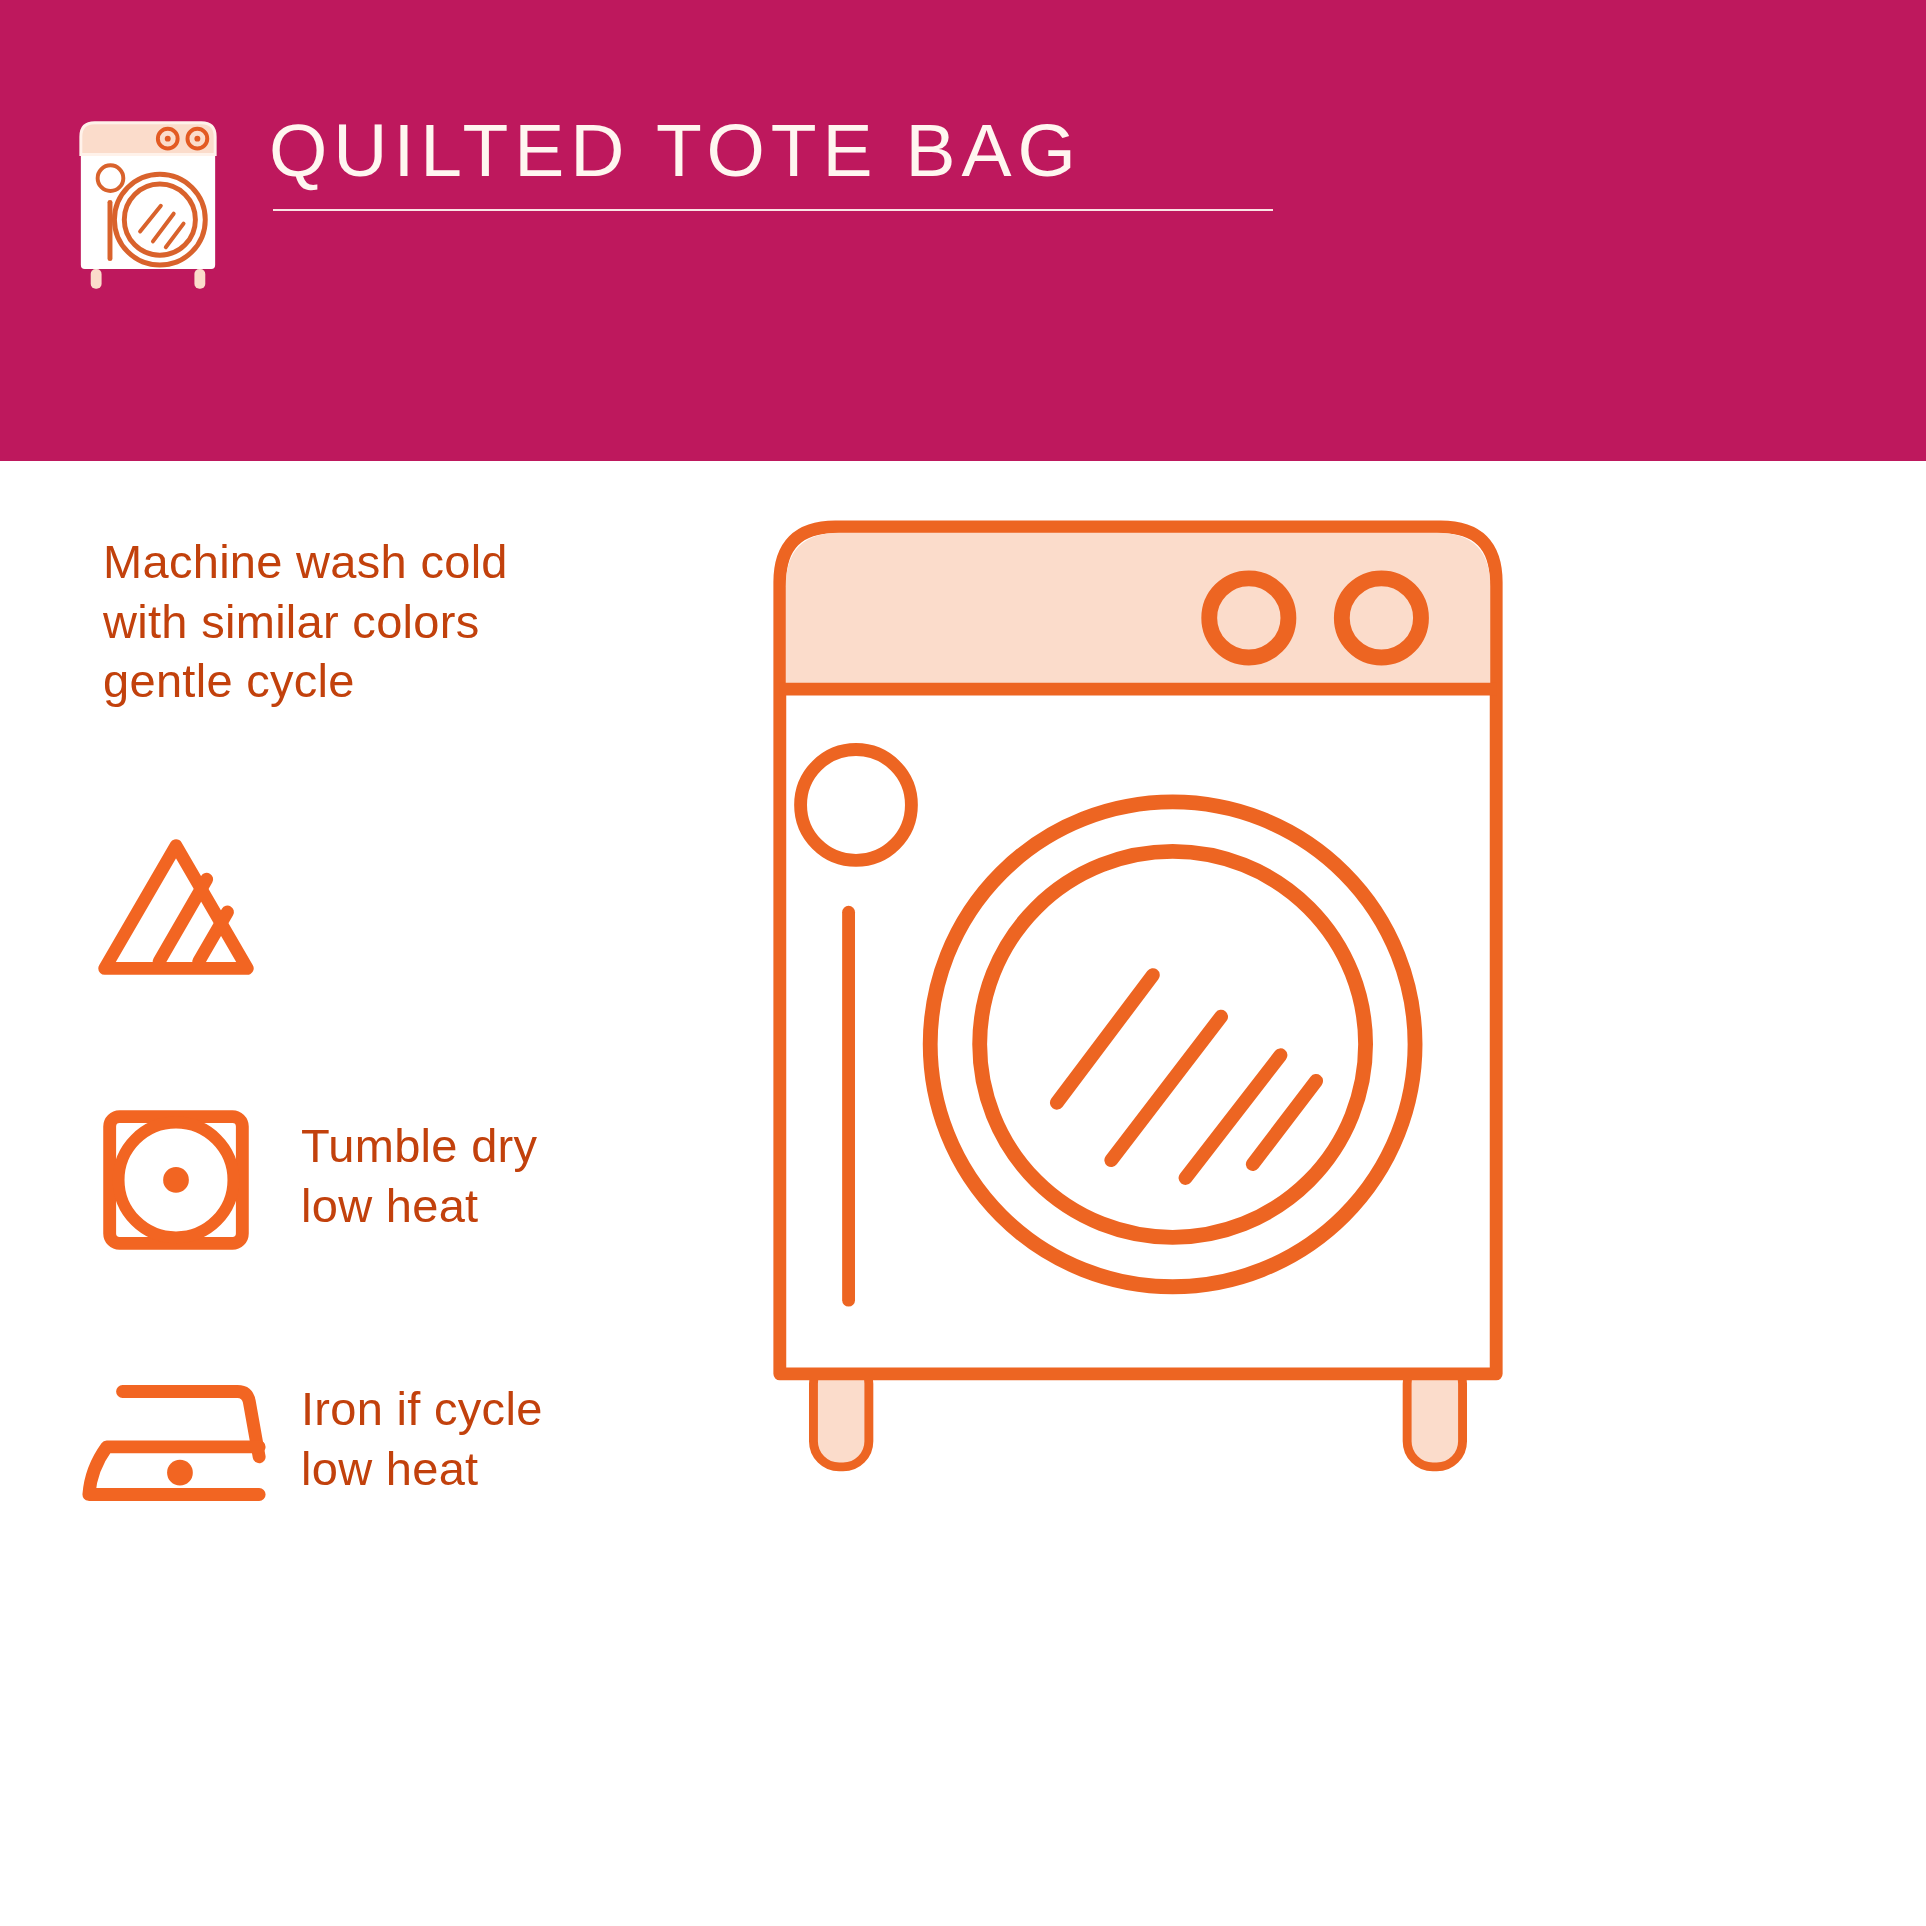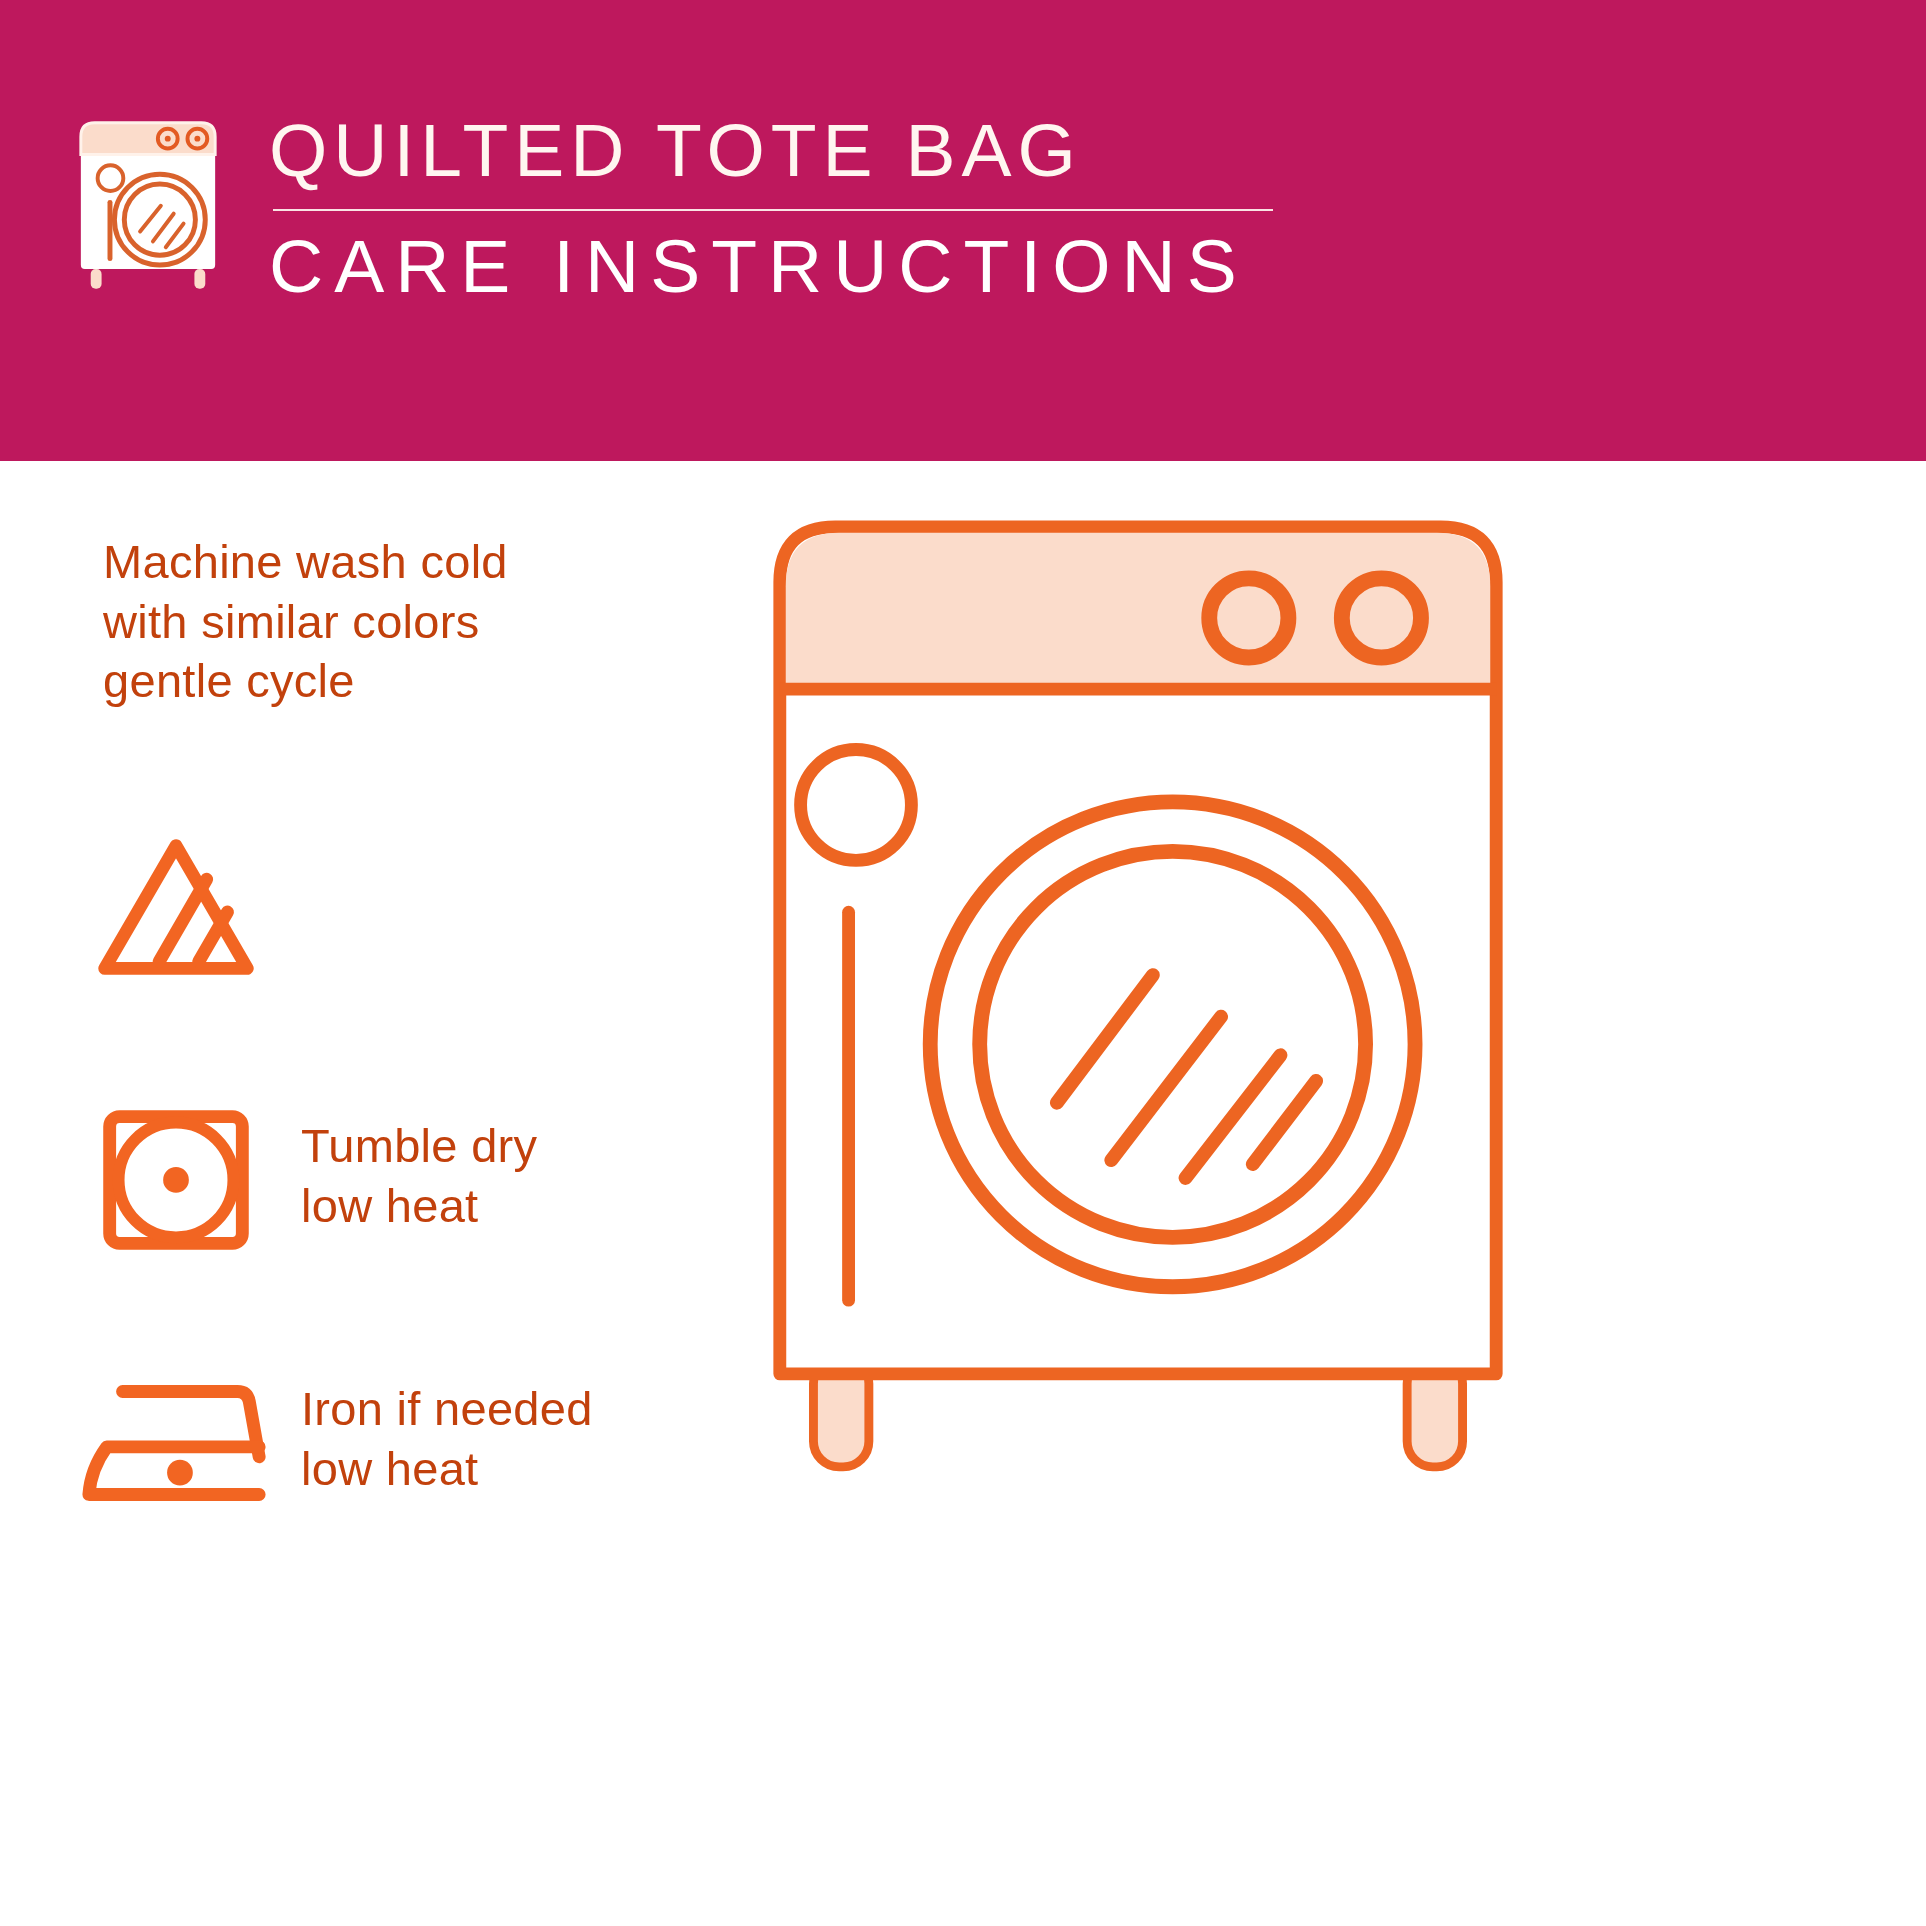--- a/index.html
+++ b/index.html
@@ -101,21 +101,20 @@
           </g>
 
           <rect x="22" y="160" width="11" height="20" rx="5" fill="#FBDCCB"></rect>
           <rect x="127" y="160" width="11" height="20" rx="5" fill="#FBDCCB"></rect>
         </svg>
       </div>
 
       <div class="header-titles">
         <div class="title-main">QUILTED TOTE BAG</div>
         <div class="title-rule"></div>
-        <div class="title-sub">CARE INSTRUCTIONS</div>
       </div>
     </div>
   </div>
 
   <div class="care-list">
 
     <div class="care-row" id="row-wash">
       <div class="txt">Machine wash cold
 with similar colors
 gentle cycle</div>
@@ -148,21 +147,21 @@
     <div class="care-row" id="row-iron">
       <div class="sym">
         <svg viewBox="0 0 200 200" xmlns="http://www.w3.org/2000/svg">
 
           <path d="M46 52 L162 52 Q172 52 174 62 L184 118" fill="none" stroke="#F26522" stroke-width="13" stroke-linecap="round" stroke-linejoin="round"></path>
 
           <path d="M184 108 L30 108 Q14 130 12 156 L184 156" fill="none" stroke="#F26522" stroke-width="13" stroke-linecap="round" stroke-linejoin="round"></path>
           <circle cx="104" cy="134" r="13" fill="#F26522"></circle>
         </svg>
       </div>
-      <div class="txt">Iron if needed
+      <div class="txt">Iron if cycle
 low heat</div>
     </div>
   </div>
 
   <div class="machine">
     <svg viewBox="0 0 760 990" xmlns="http://www.w3.org/2000/svg">
 
       <g>
         <rect x="52" y="872" width="56" height="110" rx="26" fill="#FBDCCB" stroke="#ED6522" stroke-width="9"></rect>
         <rect x="652" y="872" width="56" height="110" rx="26" fill="#FBDCCB" stroke="#ED6522" stroke-width="9"></rect>

